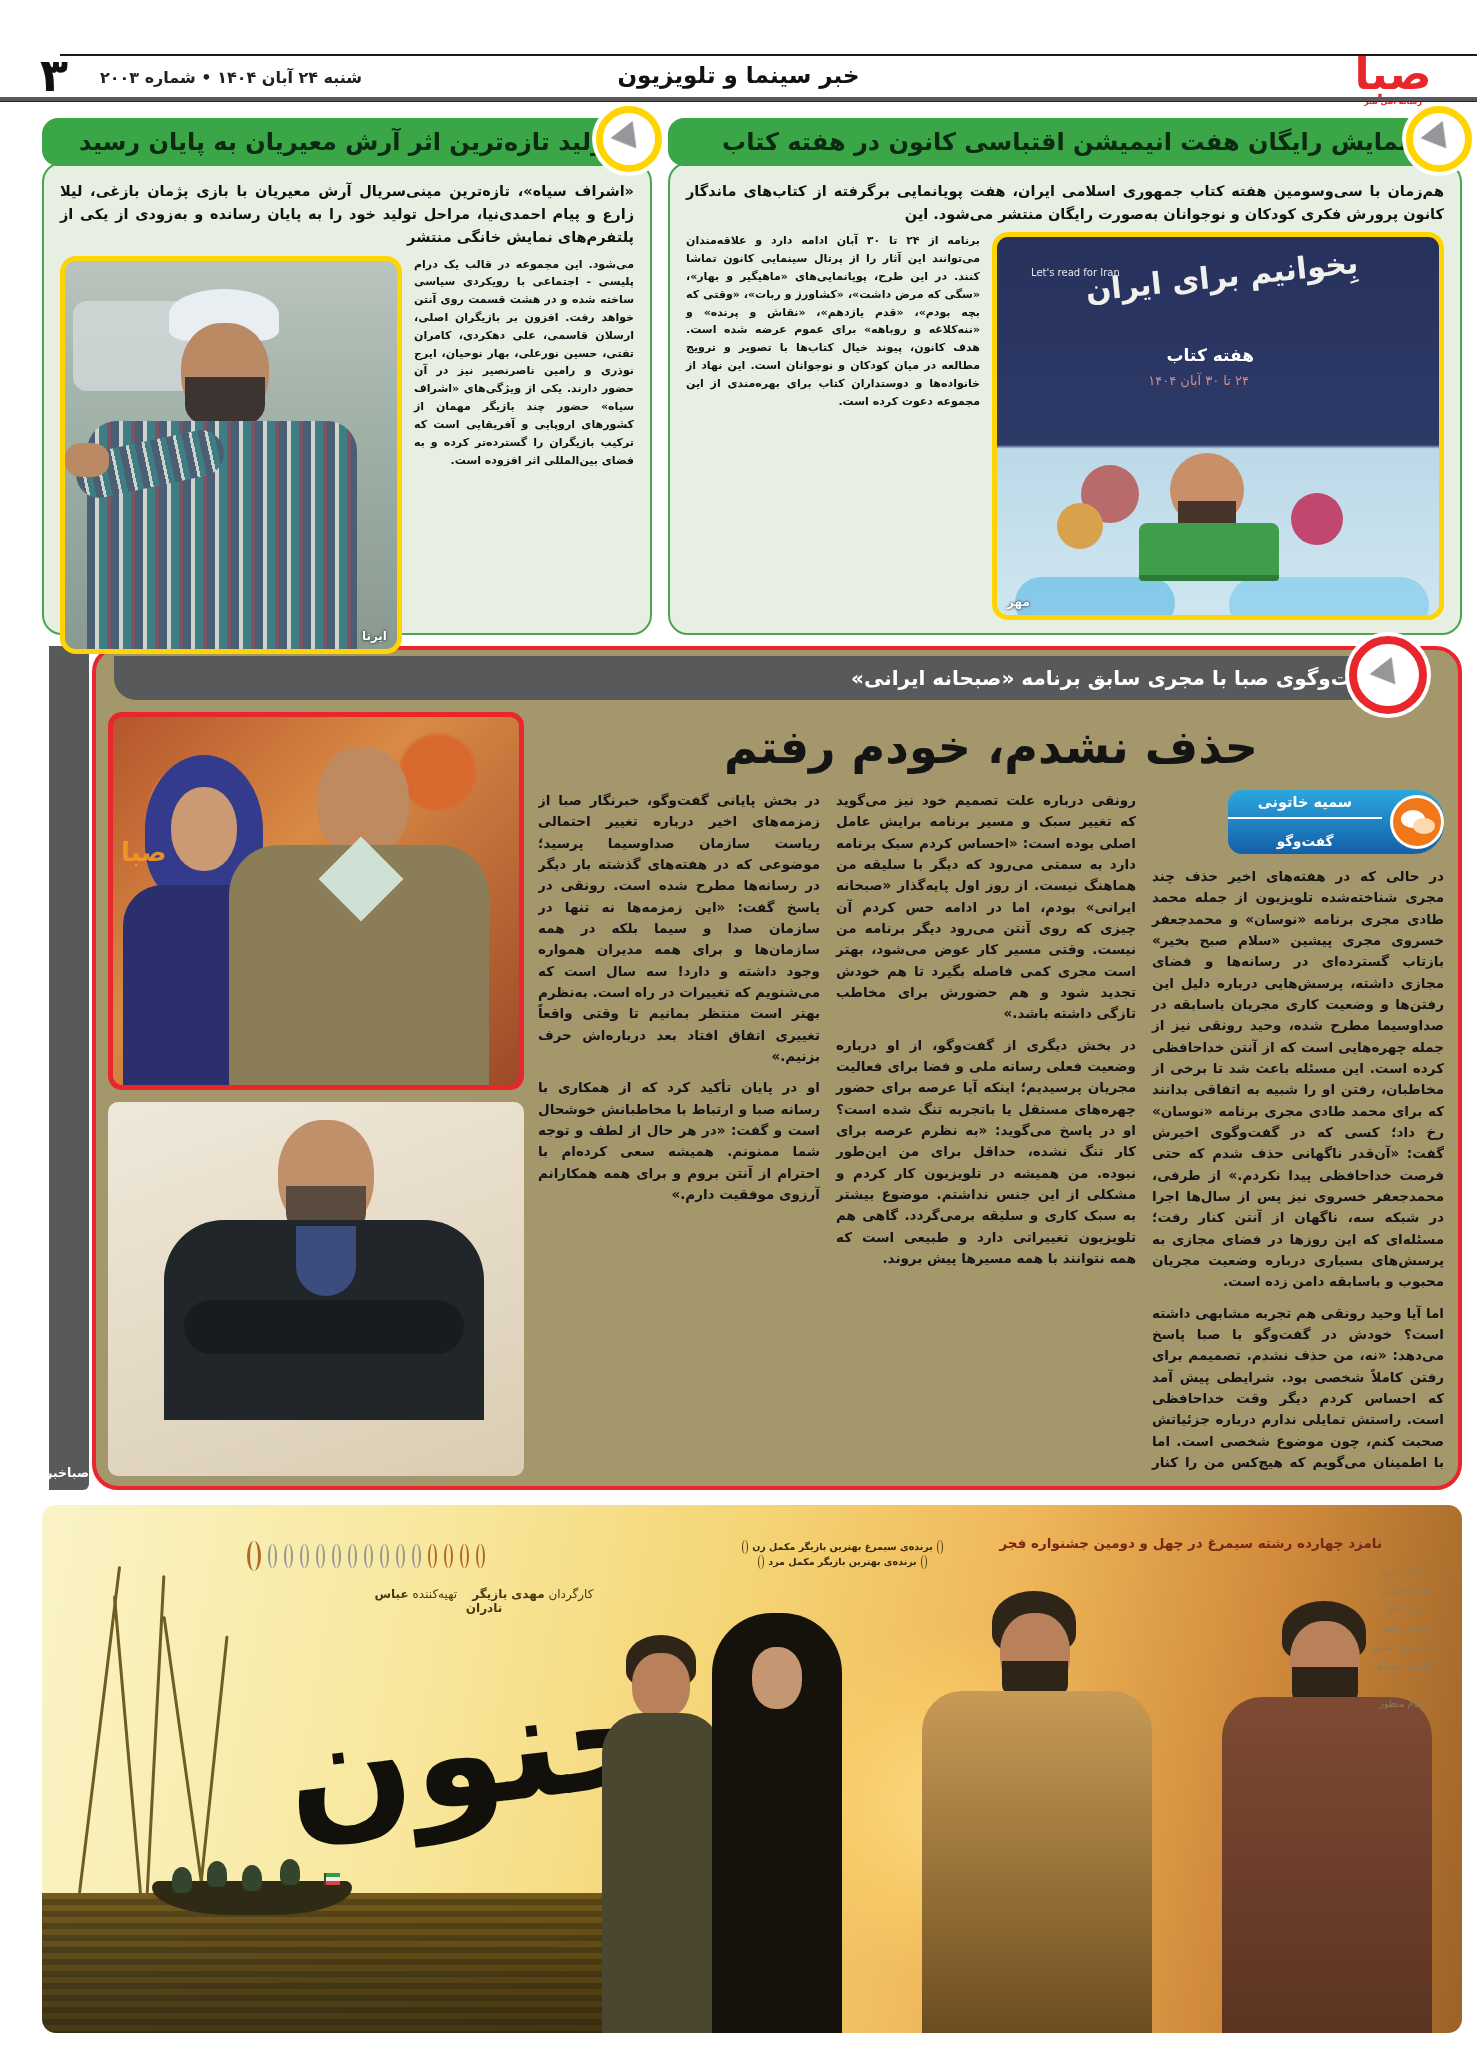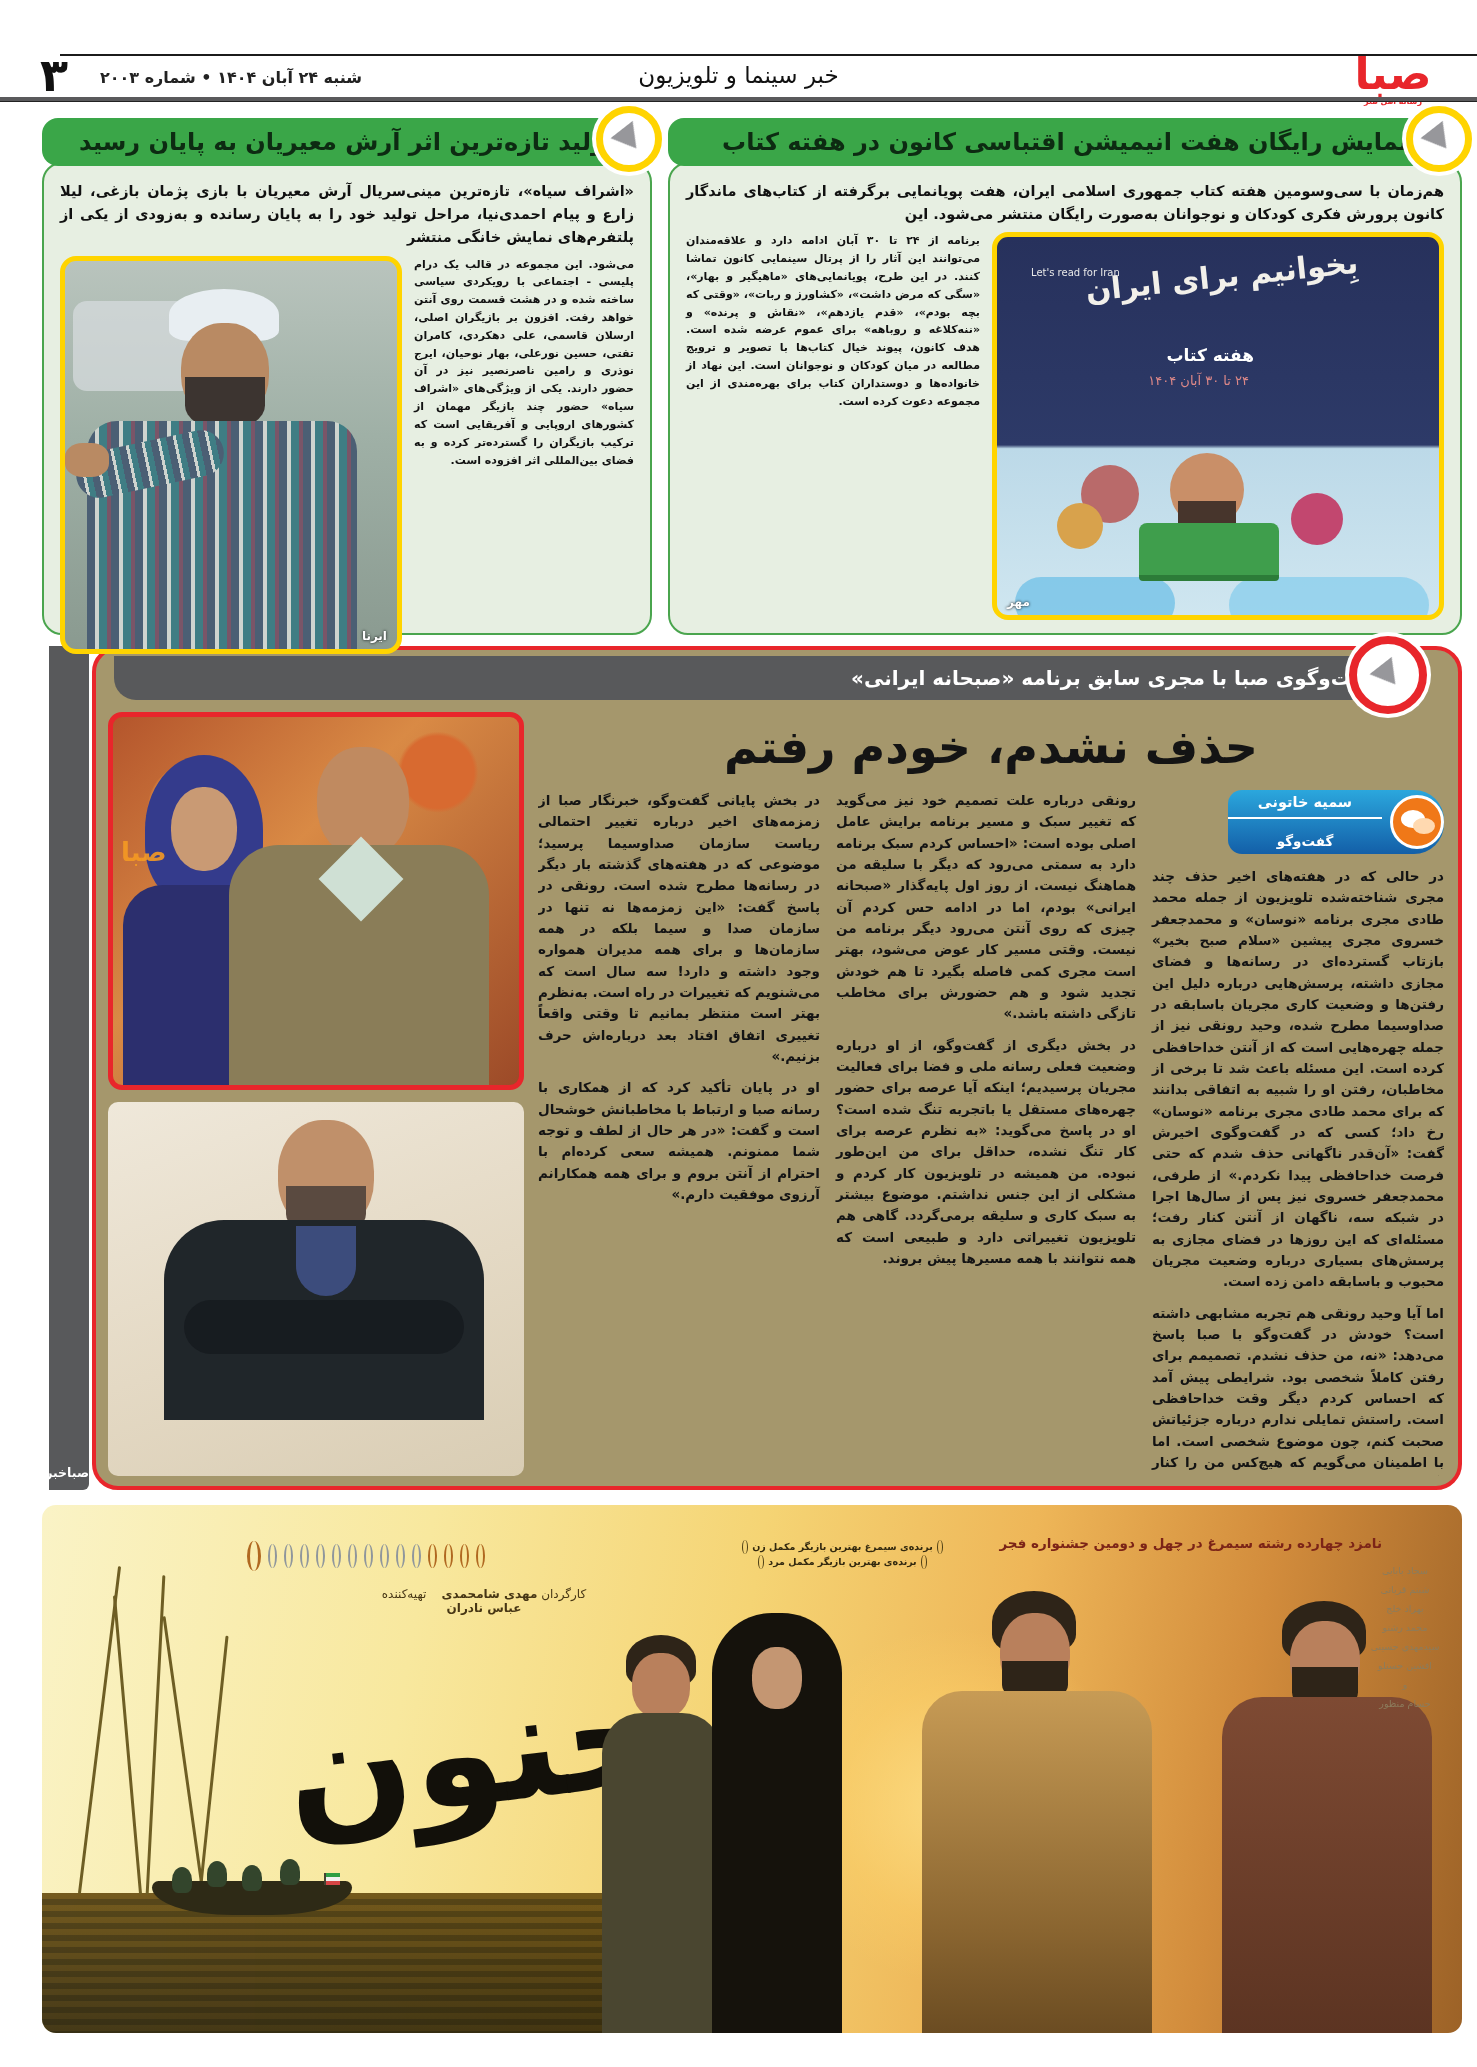--- a/index.html
+++ b/index.html
@@ -4,21 +4,21 @@
 <style>
   * { margin:0; padding:0; box-sizing:border-box; }
   body { font-family:"DejaVu Sans", sans-serif; background:#fff; }
   .page { position:relative; width:1477px; height:2067px; background:#fff; overflow:hidden; direction:rtl; }
 
   
   .rule-top   { position:absolute; left:60px; right:0; top:54px; height:2px; background:#1b1b1b; }
   .rule-bot   { position:absolute; left:0; right:0; top:97px; height:5px; background:#5a5a5c; border-bottom:1px solid #222; }
   .logo       { position:absolute; right:24px; top:52px; width:120px; text-align:center; color:#e8262b; font-size:44px; font-weight:900; line-height:1; }
   .logo small { display:block; font-size:8px; font-weight:700; margin-top:2px; letter-spacing:1px; }
-  .sec-title  { position:absolute; left:0; right:0; top:62px; text-align:center; font-size:23px; font-weight:400; color:#111; }
+  .sec-title  { position:absolute; left:0; right:0; top:62px; text-align:center; font-size:23px; font-weight:700; color:#111; }
   .date-line  { position:absolute; left:100px; top:68px; font-size:16px; font-weight:800; color:#222; direction:rtl; }
   .page-num   { position:absolute; left:40px; top:48px; font-size:46px; font-weight:900; color:#111; }
 
   
   .gcard { position:absolute; height:517px; }
   .gcard-left  { right:825px; left:42px;  top:118px; }
   .gcard-right { right:15px;  left:668px; top:118px; }
   .gc-bar  { position:absolute; top:0; left:0; right:0; height:48px; background:#3aa648; border-radius:16px;
              display:flex; align-items:center; justify-content:center; font-size:24px; font-weight:900; color:#0d2b12; z-index:2; }
   .gc-body { position:absolute; top:44px; bottom:0; left:0; right:0; background:#e7efe2; border:2px solid #4aa54e;
@@ -330,21 +330,21 @@
         <span class="laurel silver"></span>
         <span class="laurel silver"></span>
         <span class="laurel silver"></span>
         <span class="laurel silver"></span>
         <span class="laurel silver"></span>
         <span class="laurel silver"></span>
         <span class="laurel big gold"></span>
       </div>
     <div class="bn-credits">
       <span>کارگردان</span>
-      <b>مهدی شامحمدی</b>
+      <b>مهدی بازیگر</b>
       &nbsp;&nbsp;
       <span>تهیه‌کننده</span>
       <b>عباس نادران</b>
     </div>
     <div class="bn-awards">
       <div class="bn-award">
         <span class="mini-laurel"></span>
         <span>برنده‌ی سیمرغ بهترین بازیگر مکمل زن</span>
         <span class="mini-laurel"></span>
       </div>

